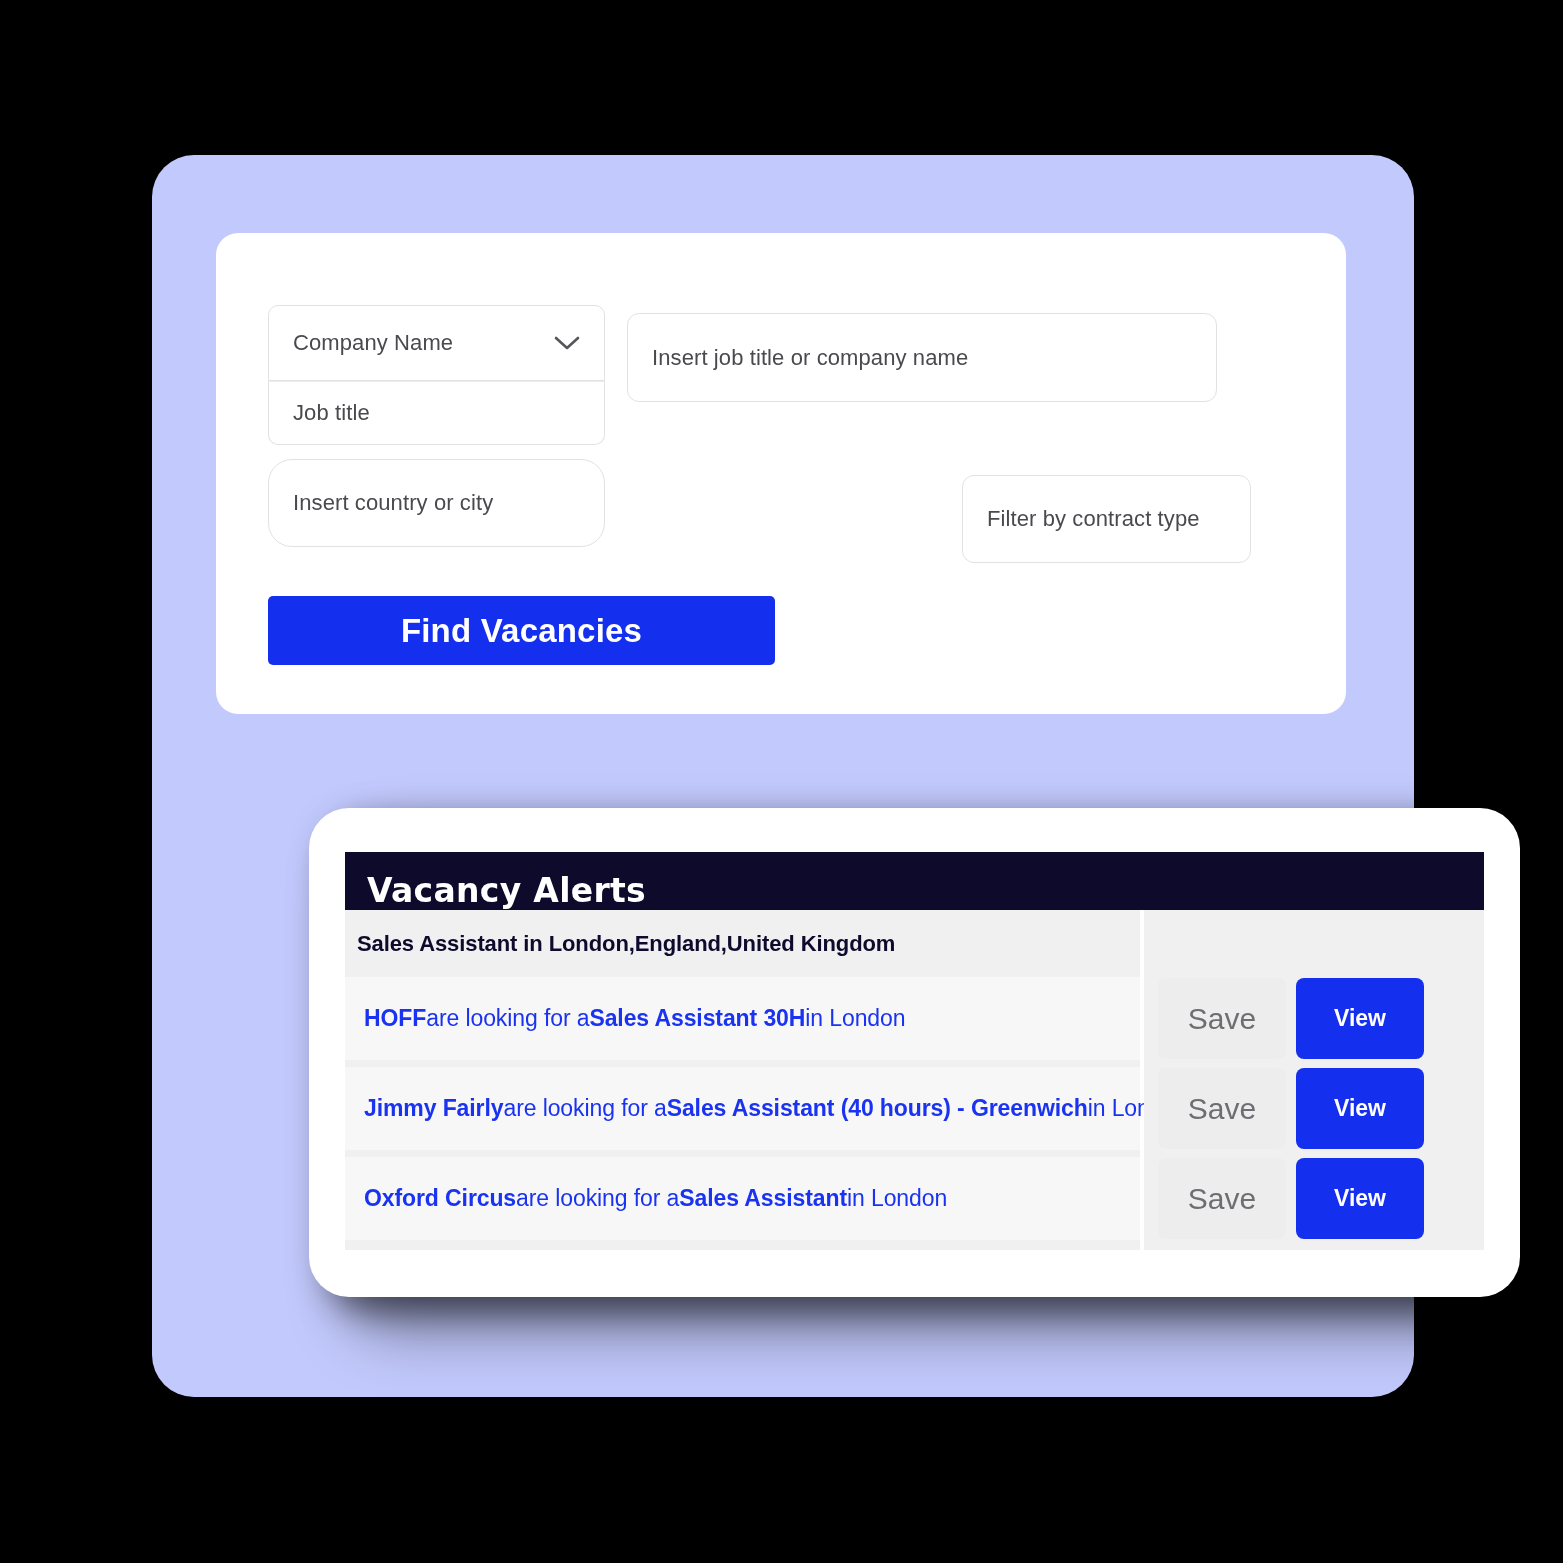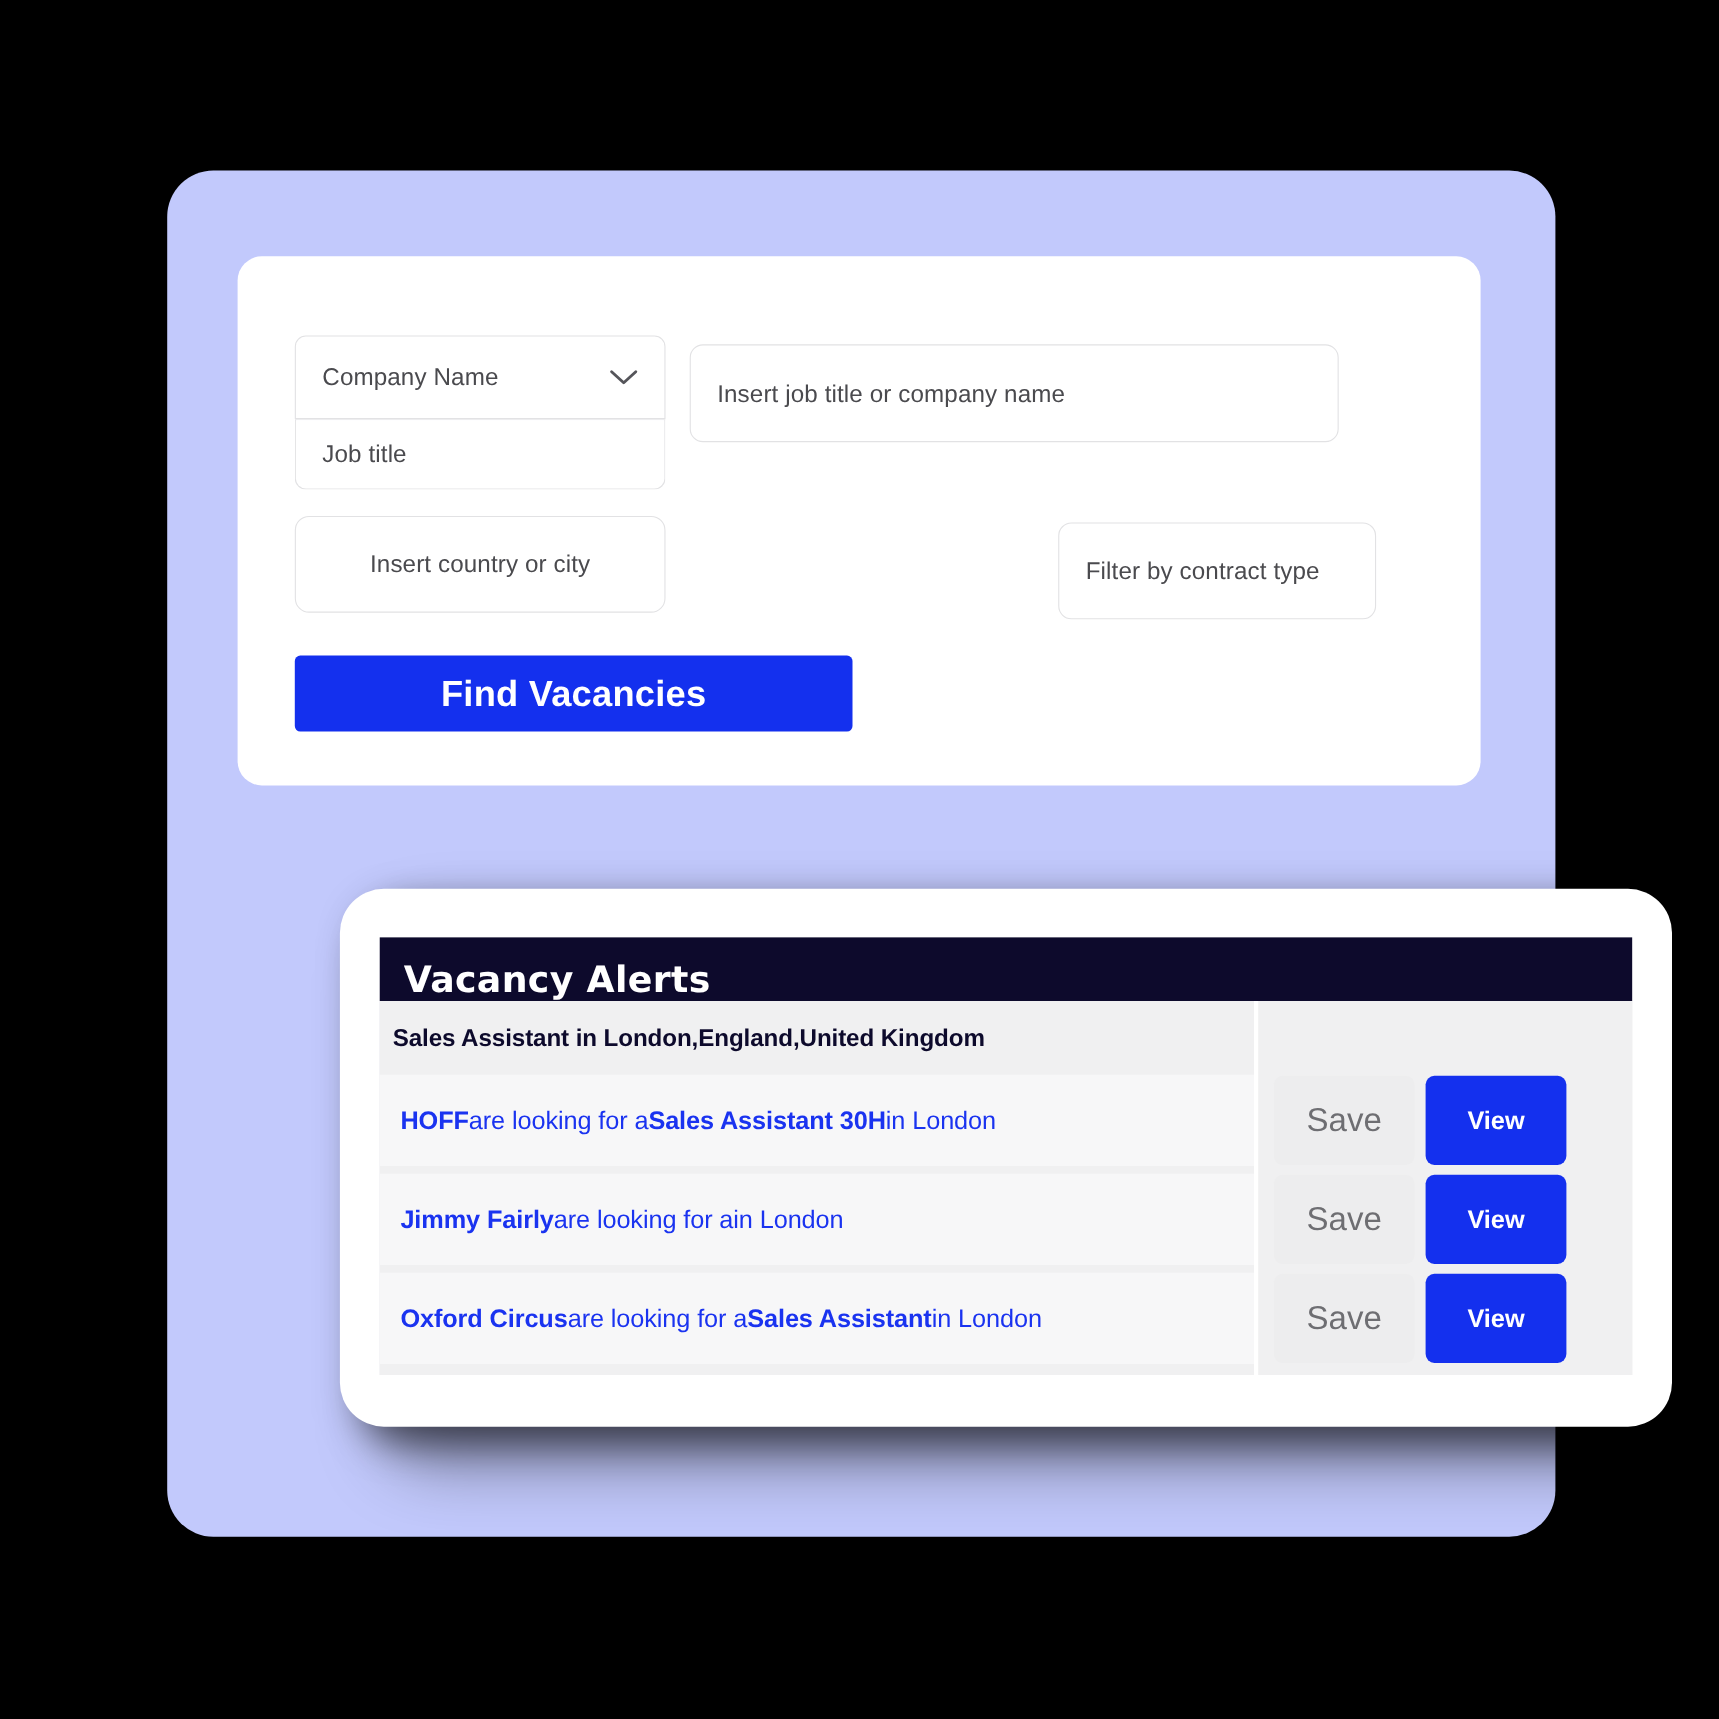--- a/index.html
+++ b/index.html
@@ -63,21 +63,21 @@
   
   .f-jobtitle {
     left: 52px; top: 148px; width: 337px; height: 64px;
     border-radius: 0 0 10px 10px;
     border-top: 1px solid #ECECEE;
   }
   .f-keyword {
     left: 411px; top: 80px; width: 590px; height: 89px;
     border-radius: 12px;
   }
-  .f-location  { left: 52px;  top: 236px; width: 337px; height: 88px; border-radius: 13px; justify-content: center; }
+  .f-location  { left: 52px;  top: 226px; width: 337px; height: 88px; border-radius: 24px; }
   .f-time      { left: 411px; top: 242px; width: 311px; height: 88px; border-radius: 12px; }
   .f-contract  { left: 746px; top: 242px; width: 289px; height: 88px; border-radius: 12px; }
 
   .chevron {
     width: 30px; height: 18px;
     display: inline-block;
     flex: none;
   }
   .chevron svg { display: block; }
 
@@ -274,20 +274,21 @@
         <div class="job-row">
           <b>HOFF</b>
             <span class="plain"> are looking for a </span>
             <b>Sales Assistant 30H</b>
             <span class="plain"> in London</span>
         </div>
 
         <div class="job-row">
           <b>Jimmy Fairly</b>
             <span class="plain"> are looking for a </span>
+            <b>Sales Assistant (40 hours) - Greenwich</b>
             <span class="plain"> in London</span>
         </div>
 
         <div class="job-row">
           <b>Oxford Circus</b>
             <span class="plain"> are looking for a </span>
             <b>Sales Assistant</b>
             <span class="plain"> in London</span>
         </div>
       </div>

